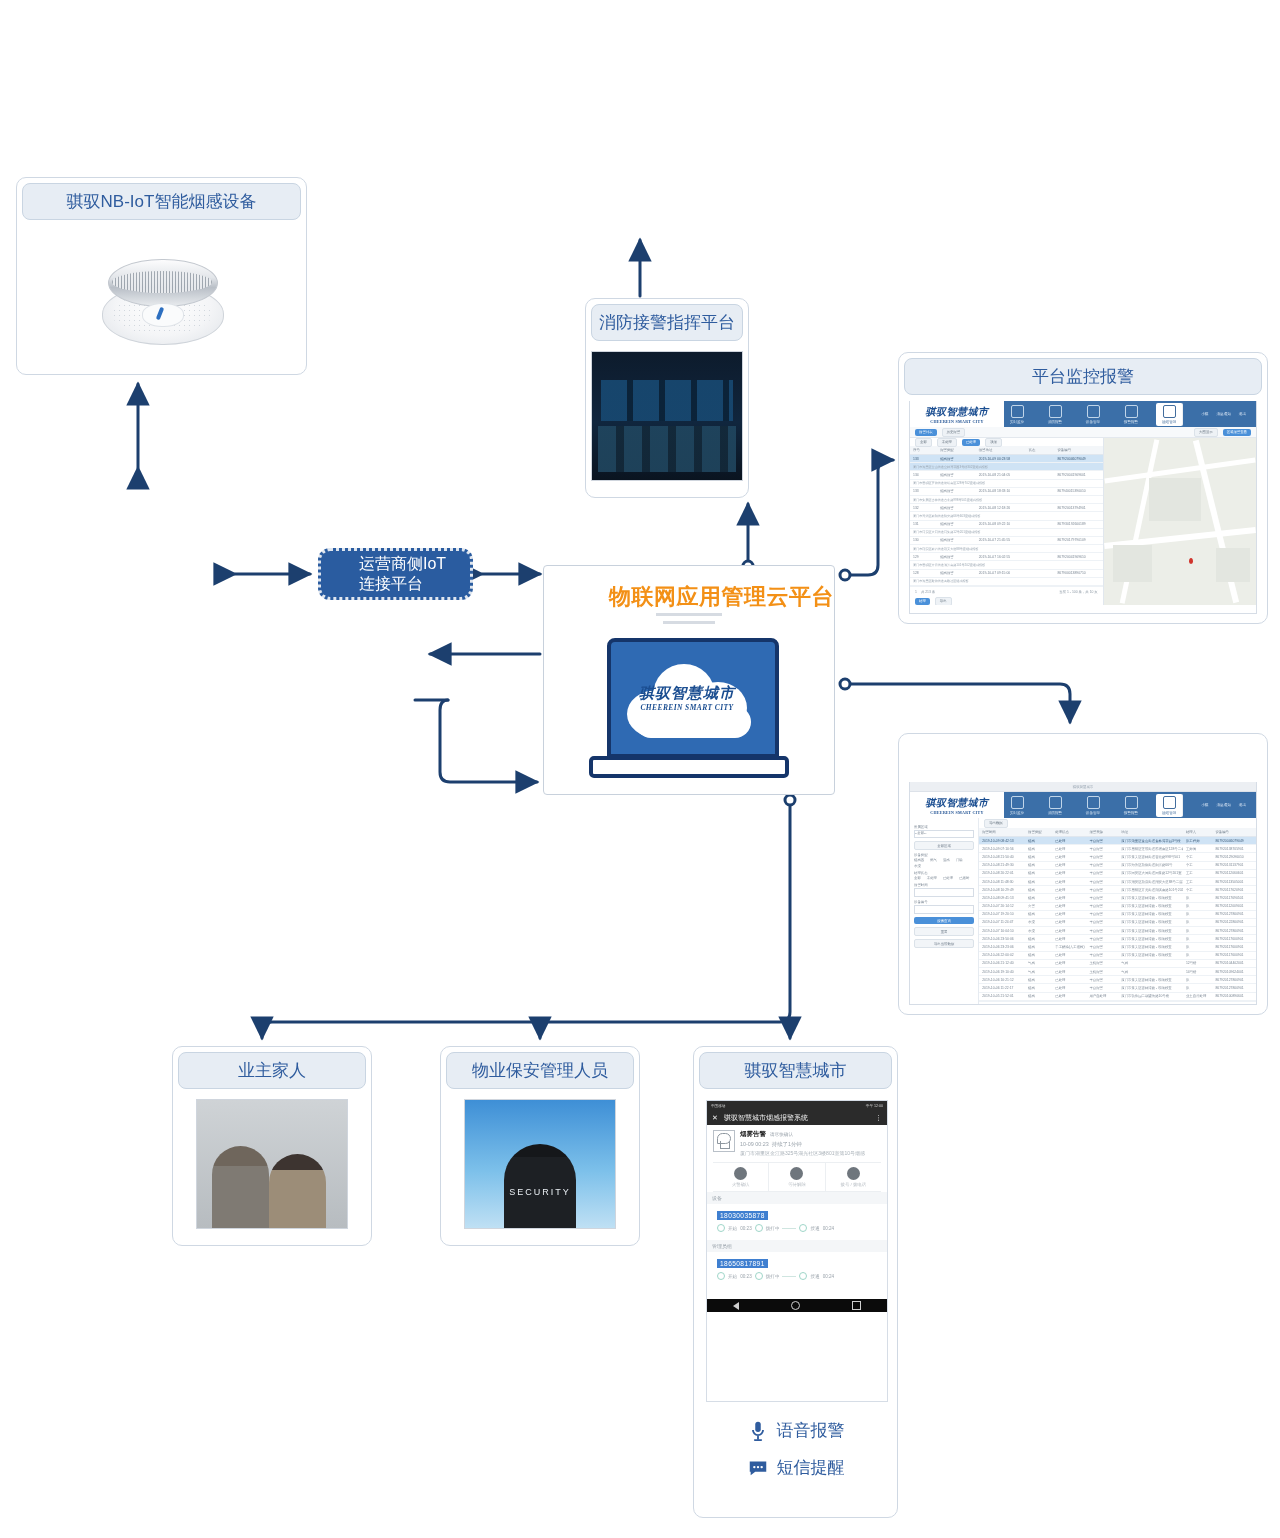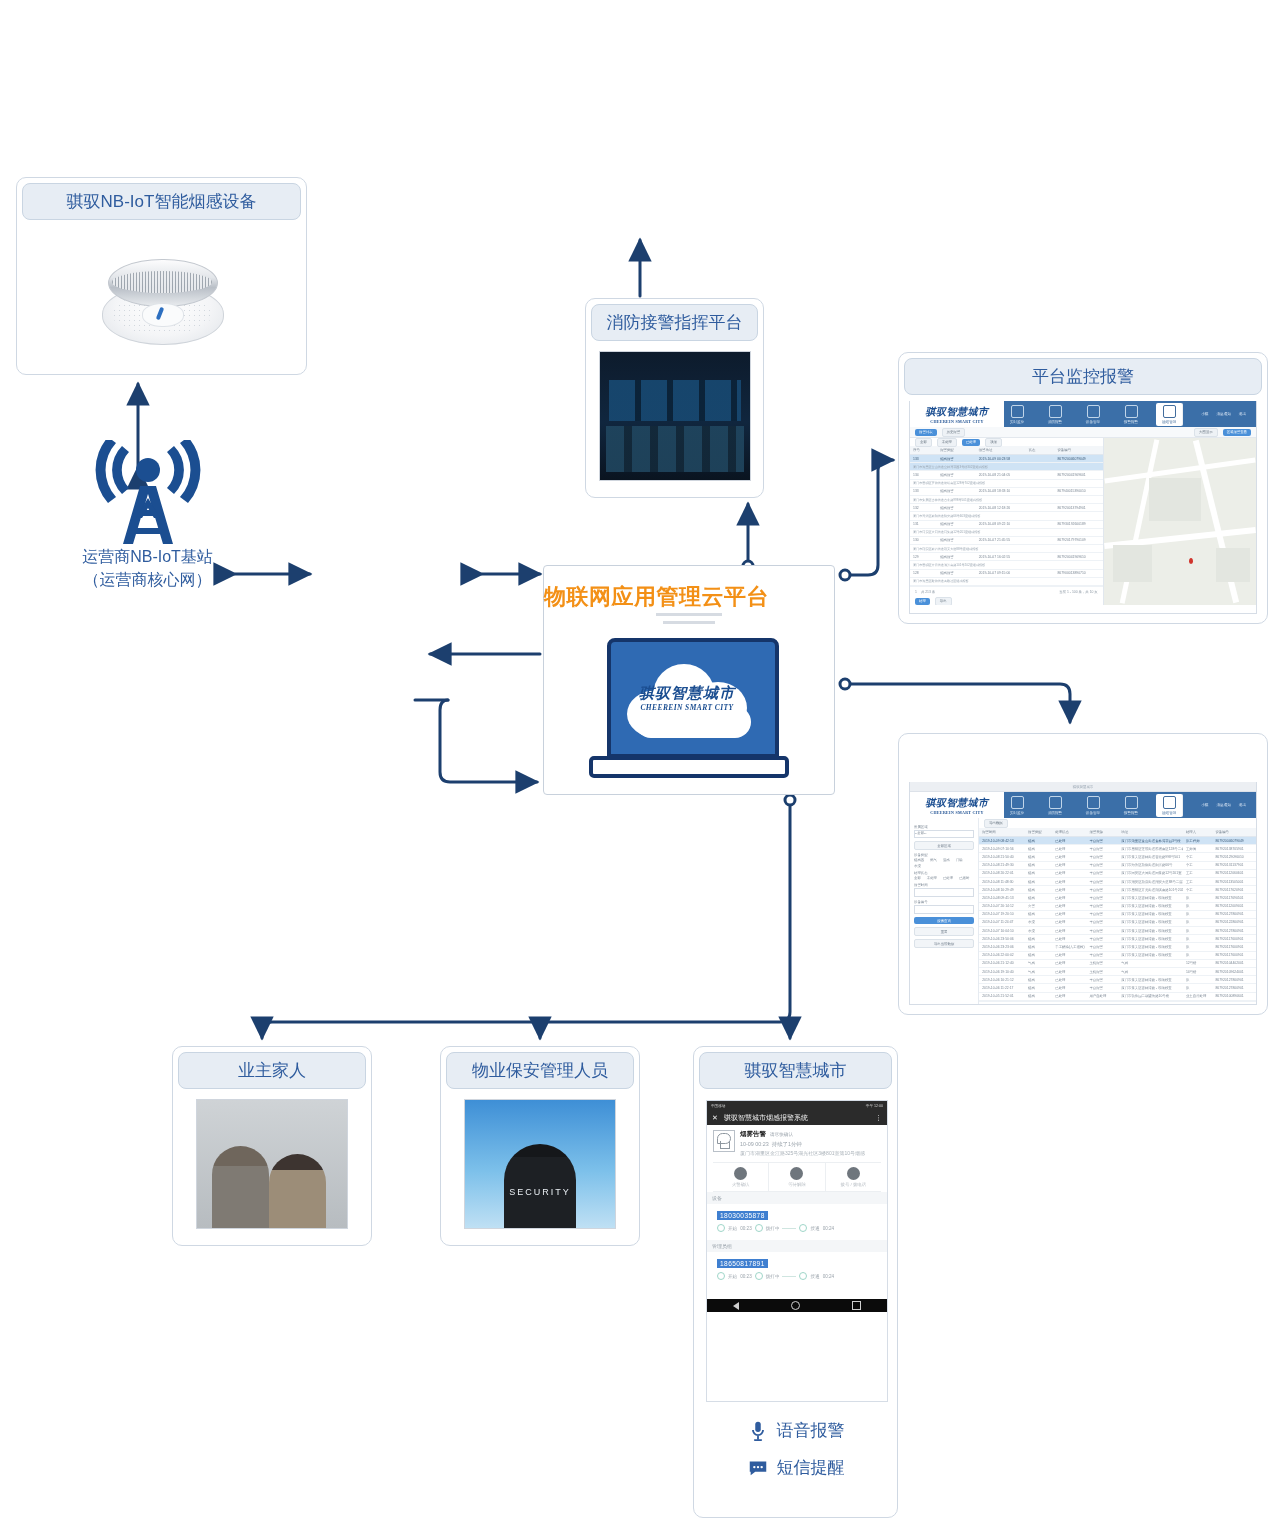--- a/index.html
+++ b/index.html
@@ -43,39 +43,39 @@
 
   
   #iotbox{position:absolute;left:318px;top:548px;width:155px;height:52px;background:#2a5ca0;
      border:3px dotted #dfe6ef;border-radius:12px;color:#fff;font-size:16px;line-height:1.28;
      display:flex;align-items:center;justify-content:center;text-align:left;padding-left:14px;
      box-sizing:border-box;}
   #iotbox span{display:block;}
 
   
   #cloudplat{left:543px;top:565px;width:292px;height:230px;border:1px solid #c8d1dc;border-radius:4px;}
-  #cloudplat .title{position:absolute;left:0;top:16px;width:100%;text-align:left;color:#f39016;
+  #cloudplat .title{position:absolute;left:0;top:16px;width:100%;text-align:right;color:#f39016;
      font-size:22px;font-weight:bold;letter-spacing:.5px;}
   #cloudplat .dash1{position:absolute;left:50%;transform:translateX(-50%);top:47px;width:66px;height:3px;background:#d6dbe2;}
   #cloudplat .dash2{position:absolute;left:50%;transform:translateX(-50%);top:55px;width:52px;height:3px;background:#d6dbe2;}
   .laptop{position:absolute;left:50%;transform:translateX(-50%);top:72px;width:200px;height:140px;}
   .lap-screen{position:absolute;left:18px;top:0;width:164px;height:112px;background:#2f6ab3;
      border:4px solid #15356a;border-radius:8px 8px 2px 2px;overflow:hidden;}
   .lap-base{position:absolute;left:0;bottom:0;width:200px;height:22px;background:#ffffff;
      border:4px solid #15356a;border-radius:5px;box-sizing:border-box;}
   .cloudshape{position:absolute;left:16px;top:18px;width:132px;height:78px;}
   .cloudshape .c{position:absolute;background:#fff;border-radius:50%;}
   .cloud-txt{position:absolute;left:20px;top:42px;width:112px;text-align:center;color:#1b4e91;}
   .cloud-txt .cn{font-size:15px;font-weight:bold;font-style:italic;letter-spacing:1px;}
   .cloud-txt .en{font-size:7.5px;font-weight:bold;font-style:italic;font-family:"Liberation Serif",serif;letter-spacing:.4px;}
 
   
   #dispatch{left:585px;top:26px;width:205px;height:205px;}
   #dispatch .body{top:46px;padding:0 0 8px;}
-  #firecmd{left:585px;top:298px;width:179px;height:200px;}
+  #firecmd{left:585px;top:298px;width:164px;height:200px;}
   #firecmd .body{top:44px;padding:0 0 8px;}
   #video{left:210px;top:645px;width:205px;height:190px;}
   #video .body{top:44px;padding:0 0 6px;}
   #owner{left:172px;top:1046px;width:200px;height:200px;}
   #owner .body{top:44px;padding:0 0 8px;}
   #guard{left:440px;top:1046px;width:200px;height:200px;}
   #guard .body{top:44px;padding:0 0 8px;}
 
   
   .ph{width:150px;height:128px;border:1px solid #cfd5dd;}
@@ -245,41 +245,27 @@
         <div class="det-base"></div>
           <div class="det-dots"></div>
         <div class="det-top"></div>
           <div class="det-grill"></div>
         <div class="det-btn"></div>
           <div class="det-led"></div>
       </div>
     </div>
   </div>
 
-  <div id="basestation">
-    <div class="tower">
-      <svg width="130" height="108" viewBox="0 0 130 108">
-        <g fill="#1b4e91">
-          <circle cx="65" cy="30" r="12"></circle>
-          <path d="M46,12 a26,26 0 0 0 0,36 l-7,6 a34,34 0 0 1 0,-48 z"></path>
-          <path d="M84,12 a26,26 0 0 1 0,36 l7,6 a34,34 0 0 0 0,-48 z"></path>
-          <path d="M33,3 a40,40 0 0 0 0,54 l-8,6 a50,50 0 0 1 0,-66 z"></path>
-          <path d="M97,3 a40,40 0 0 1 0,54 l8,6 a50,50 0 0 0 0,-66 z"></path>
-          <path d="M57,46 h16 l17,58 h-10 l-15,-50 -15,50 h-10 z"></path>
-          <path d="M52,70 h26 v6 h-26 z M47,88 h36 v6 h-36 z"></path>
-          <path d="M65,58 l12,20 h-6 l-6,-10 -6,10 h-6 z"></path>
-        </g>
-      </svg>
-    </div>
-    <div class="bs-label">
-      <div>运营商NB-IoT基站</div>
-      <div>（运营商核心网）</div>
+
+  <div id="iotbox">
+    <div>
+      <span>运营商侧IoT</span>
+      <span>连接平台</span>
     </div>
   </div>
-
 
   <div class="card" id="cloudplat">
     <div class="title">物联网应用管理云平台</div>
     <div class="dash1"></div>
     <div class="dash2"></div>
     <div class="laptop">
       <div class="lap-screen">
         <div class="cloudshape">
           <div class="c" style="left:0;top:30px;width:60px;height:48px;"></div>
           <div class="c" style="left:26px;top:4px;width:62px;height:62px;"></div>

